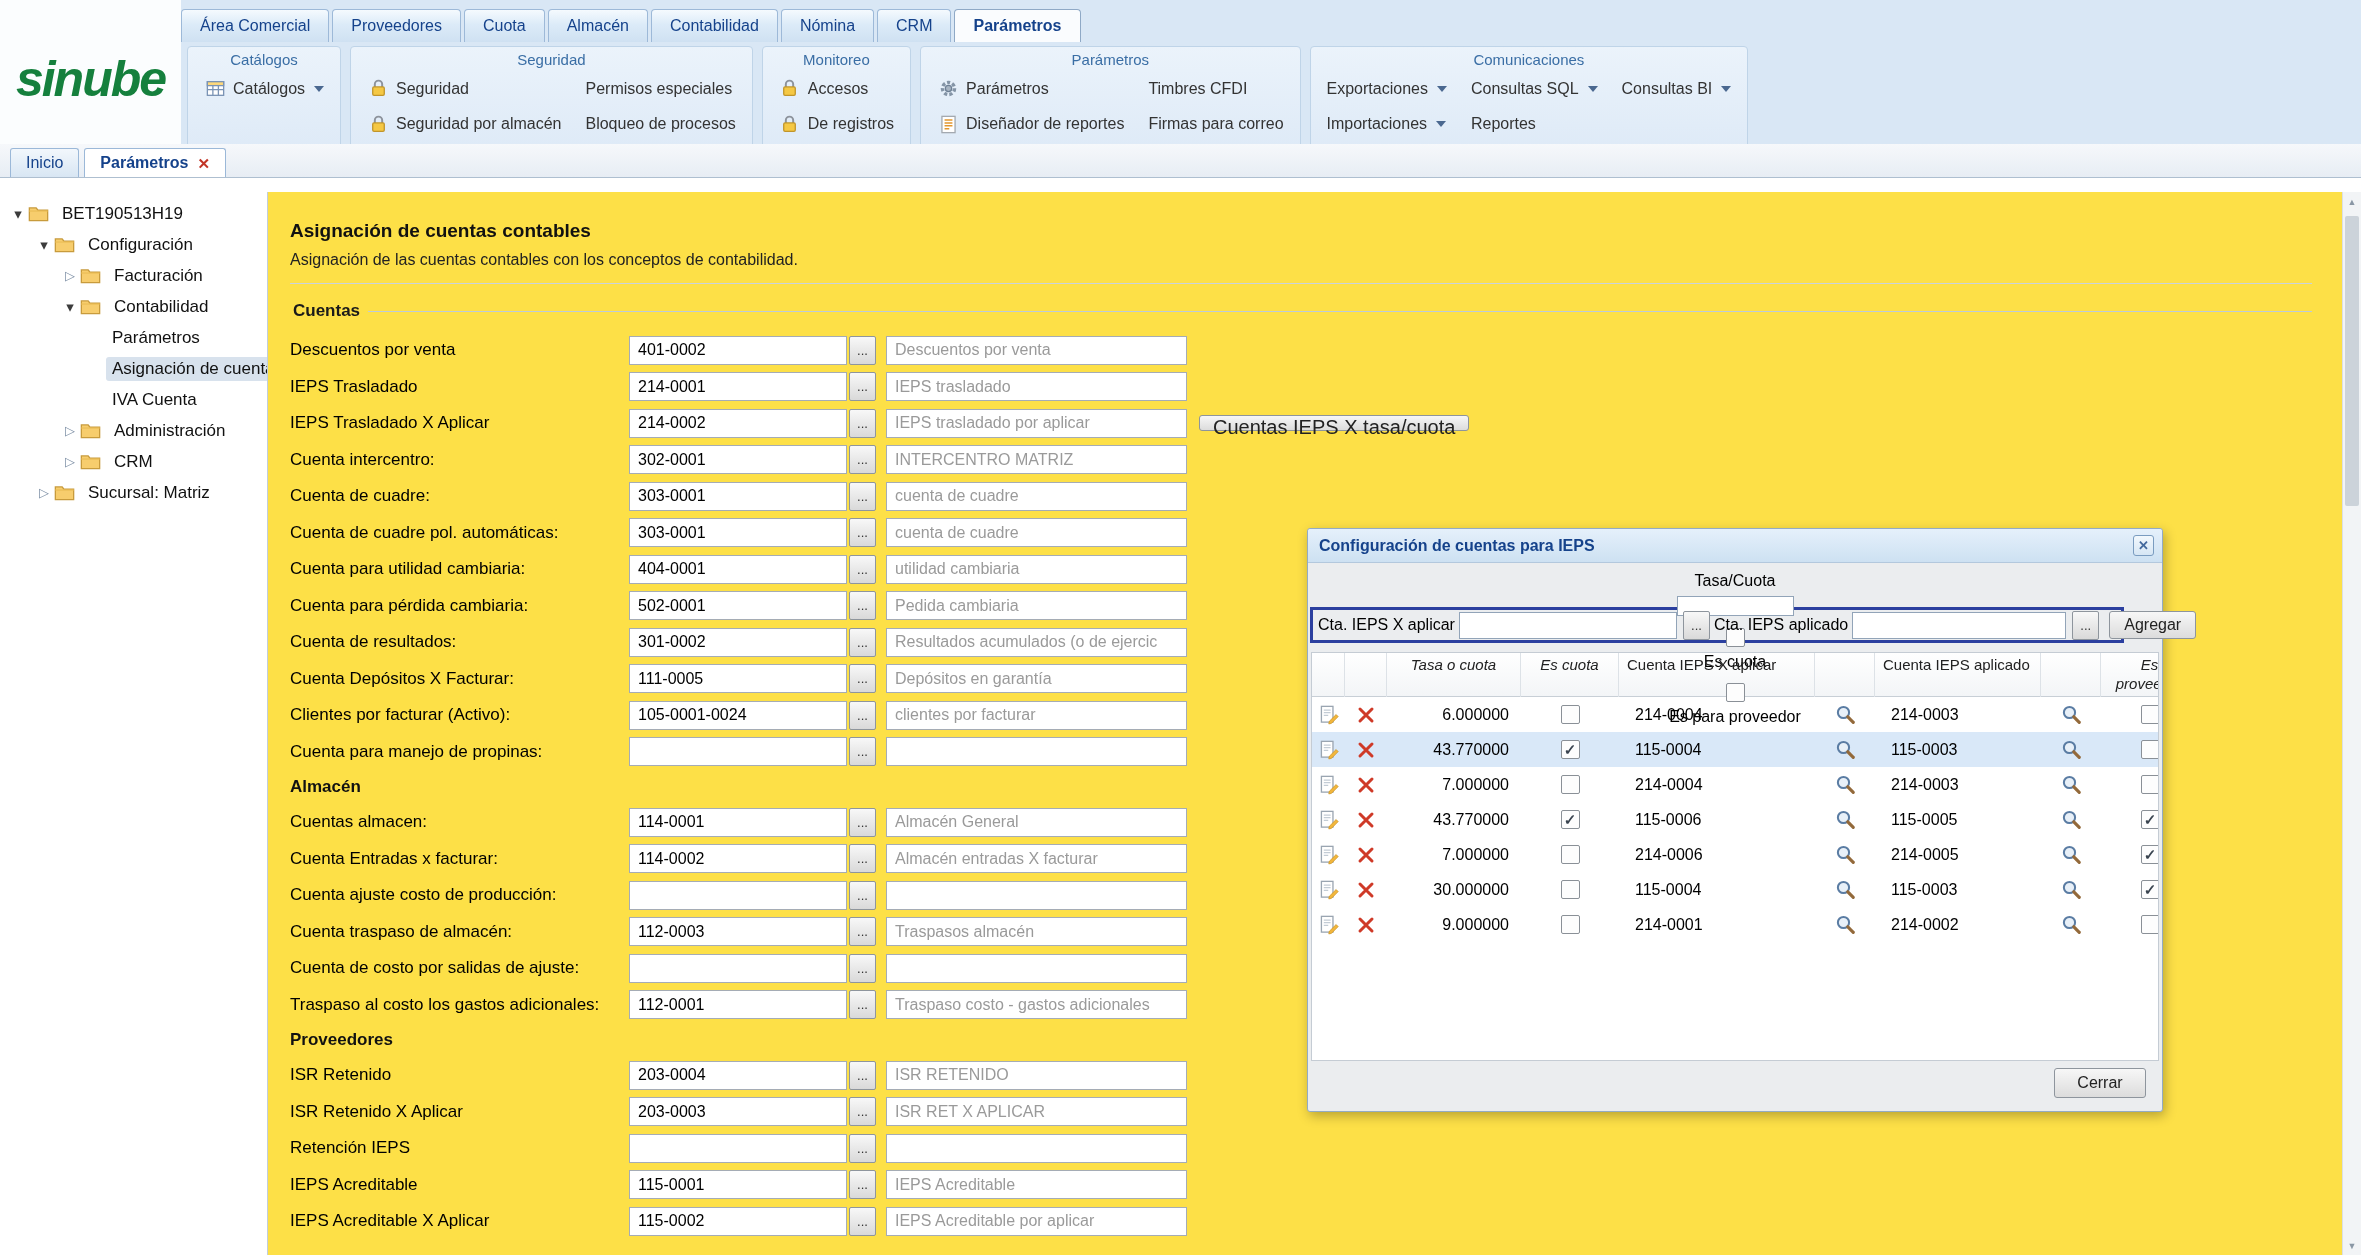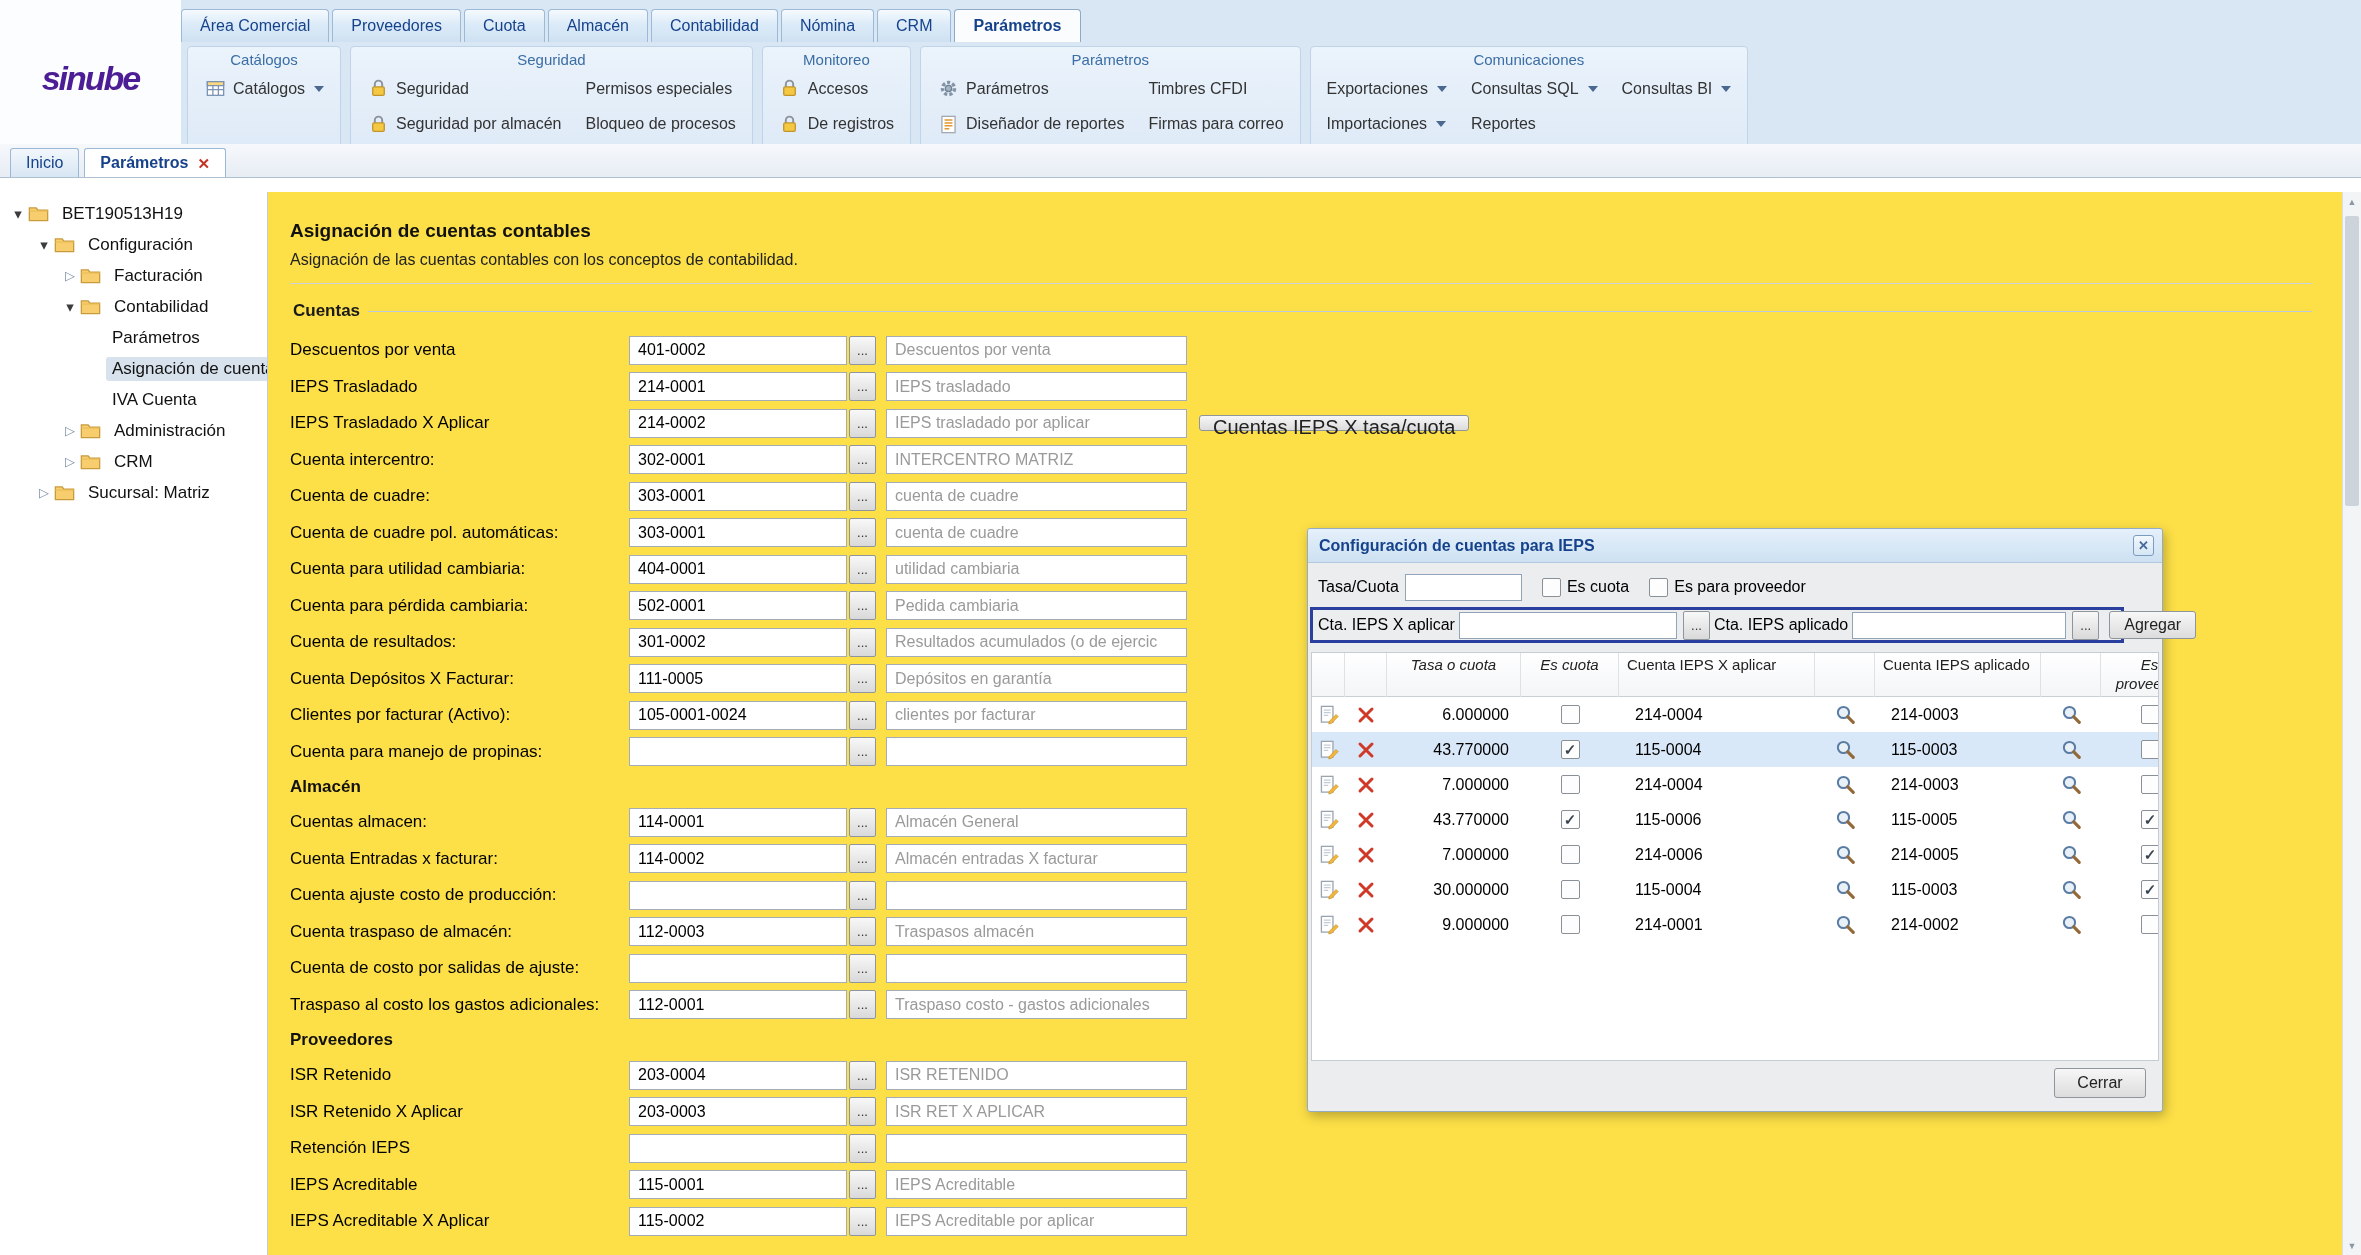--- a/index.html
+++ b/index.html
@@ -5,21 +5,21 @@
   * { margin:0; padding:0; box-sizing:border-box; }
   html,body { width:2361px; height:1255px; overflow:hidden;
     font-family:"Liberation Sans", sans-serif; background:#fff; }
   #app { position:relative; width:2361px; height:1255px; background:#fff; overflow:hidden; }
 
   
   .ribbon { position:absolute; top:0; left:0; width:100%; height:158px;
     background:#d9e7f5; border-bottom:1px solid #b3c6da; display:flex; }
   .logo-panel { width:181px; height:100%; background:#fbfdfe;
     display:flex; align-items:center; justify-content:center; }
-  .logo-text { font-size:34px; font-weight:bold; font-style:italic; color:#4c1d95; letter-spacing:-2px; }
+  .logo-text { font-size:50px; font-weight:bold; font-style:italic; color:#15803d; letter-spacing:-2px; }
   .ribbon-right { flex:1; display:flex; flex-direction:column; min-width:0; }
   .tab-strip { height:42px; display:flex; align-items:flex-end; gap:3px; padding-top:6px; }
   .ribbon-tab { height:33px; padding:0 18px; display:flex; align-items:center;
     font-size:16px; color:#15428b; cursor:pointer;
     background:linear-gradient(#f5fafe,#dcebf8 45%,#cfe1f2);
     border:1px solid #9db9d8; border-bottom:none; border-radius:4px 4px 0 0; }
   .ribbon-tab.active { background:#fafcfe; font-weight:bold; border-color:#8fa9c6; }
   .group-row { flex:1; display:flex; gap:9px; padding:4px 8px 7px 6px; }
   .ribbon-group { background:linear-gradient(#ebf3fb,#deeaf7);
     border:1px solid #bfd4e8; border-radius:4px; display:flex; flex-direction:column; }
@@ -91,21 +91,21 @@
   .dialog { position:absolute; left:1307px; top:528px; width:856px; height:584px;
     background:#ebedef; border:1px solid #93abc4; border-radius:3px;
     box-shadow:2px 4px 12px rgba(0,0,0,0.28); }
   .dialog-titlebar { height:34px; display:flex; align-items:center;
     background:linear-gradient(#e5f0fb,#cde1f2); border-bottom:1px solid #b3c8dd;
     padding:0 8px 0 11px; border-radius:3px 3px 0 0; }
   .dialog-title { flex:1; font-size:16px; font-weight:bold; color:#15428b; }
   .dialog-close { width:21px; height:21px; display:flex; align-items:center; justify-content:center;
     border:1px solid #7a9cc0; background:linear-gradient(#f2f8fd,#d6e6f4); border-radius:3px;
     color:#44699d; font-size:13px; font-weight:bold; cursor:pointer; }
-  .drow1 { display:flex; align-items:center; margin:9px 10px 0; height:30px; gap:6px; }
+  .drow1 { display:flex; align-items:center; margin:9px 10px 0; height:30px; gap:6px;flex-direction:column; }
   .drow2 { display:flex; align-items:center; margin:5px 38px 0 2px; height:36px;
     border:3px solid #2b3f9f; padding:0 5px; gap:4px; }
   .dlabel { font-size:16px; color:#000; white-space:nowrap; }
   .dinput { height:27px; border:1px solid #92a4b8; background:#fff; font-size:16px;
     padding:0 6px; font-family:inherit; }
   .tasa-input { width:117px; }
   .cta-input1 { width:218px; }
   .cta-input2 { width:214px; }
   .gap14 { width:8px; flex:none; }
   .agregar-btn { margin-left:6px; height:28px; padding:0 14px; font-size:16px; color:#222;

